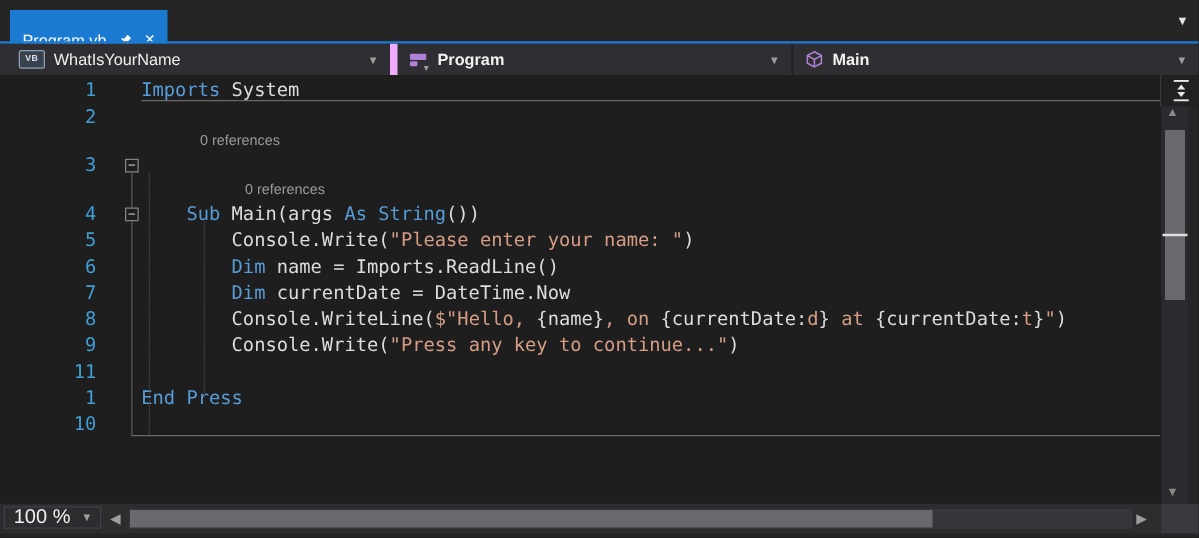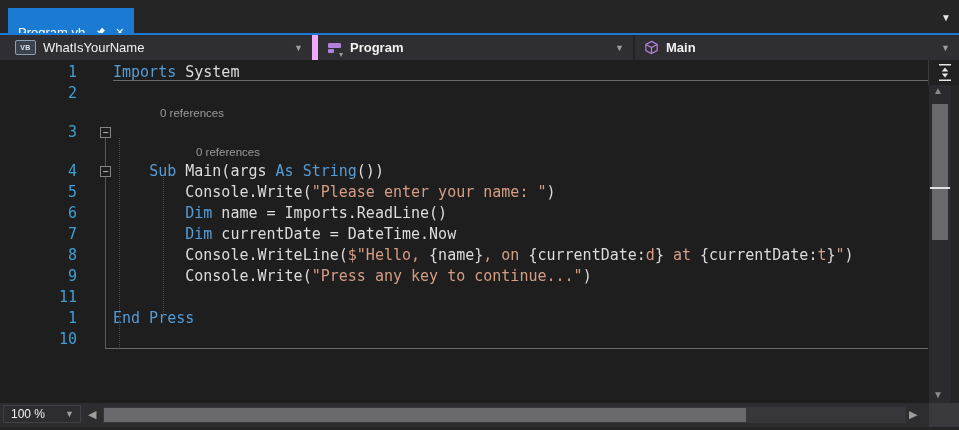--- a/index.html
+++ b/index.html
@@ -60,21 +60,21 @@
   .redge{position:absolute;left:951px;top:60px;width:8px;height:343px;background:var(--chrome_bg);}
   .v-arrow{position:absolute;left:933px;color:#8a8a8a;font-size:10px;}
   .v-thumb{position:absolute;left:932px;top:104px;width:16px;height:136px;background:var(--scroll_thumb);}
   .v-marker{position:absolute;left:930px;top:187px;width:20px;height:2px;background:#e0e0e0;}
   .splitter{position:absolute;left:928px;top:60px;width:31px;height:25px;background:#212122;
             display:flex;align-items:center;justify-content:center;border-left:1px solid #3a3a3e;}
   
   .bottombar{position:absolute;left:0;top:403px;width:100%;height:24px;background:#2d2d30;}
   .zoom-combo{position:absolute;left:3px;top:2px;width:78px;height:18px;border:1px solid #3f3f46;
               display:flex;align-items:center;box-sizing:border-box;}
-  .zoom-value{color:#f1f1f1;font-size:12px;padding-left:7px;}
+  .zoom-value{color:#f1f1f1;font-size:16px;padding-left:7px;}
   .zoom-arrow{margin-left:auto;padding-right:6px;color:#9e9e9e;font-size:9px;}
   .h-arrow{position:absolute;top:5px;color:#9e9e9e;font-size:11px;}
   .h-track{position:absolute;left:103px;top:4px;width:803px;height:16px;background:#37373b;}
   .h-thumb{position:absolute;left:104px;top:5px;width:642px;height:14px;background:var(--scroll_thumb);}
   .h-corner{position:absolute;left:929px;top:0;width:30px;height:24px;background:#3a3a3e;}
   .bottom-strip{position:absolute;left:0;top:427px;width:100%;height:3px;background:var(--chrome_bg);}
 </style>
 </head>
 <body>
 

